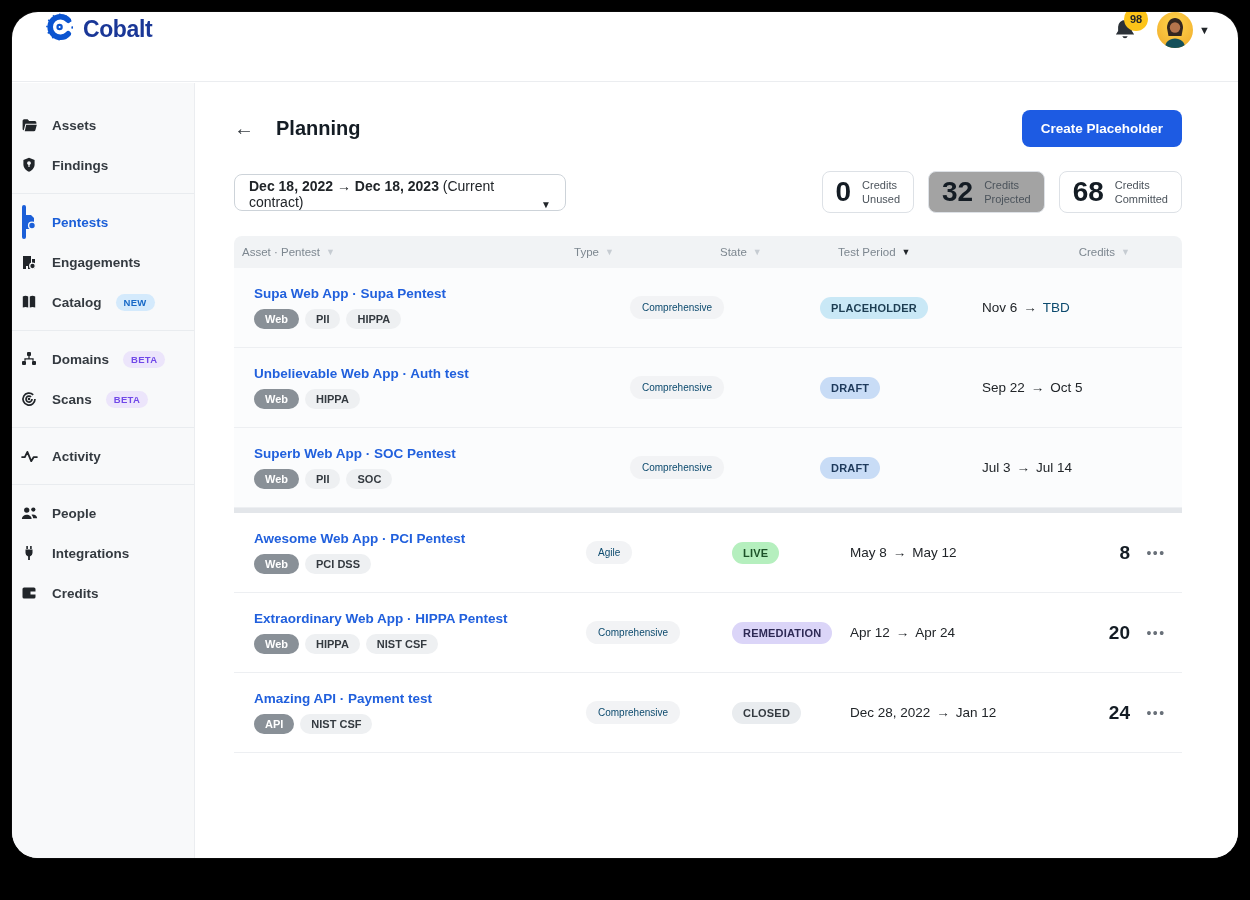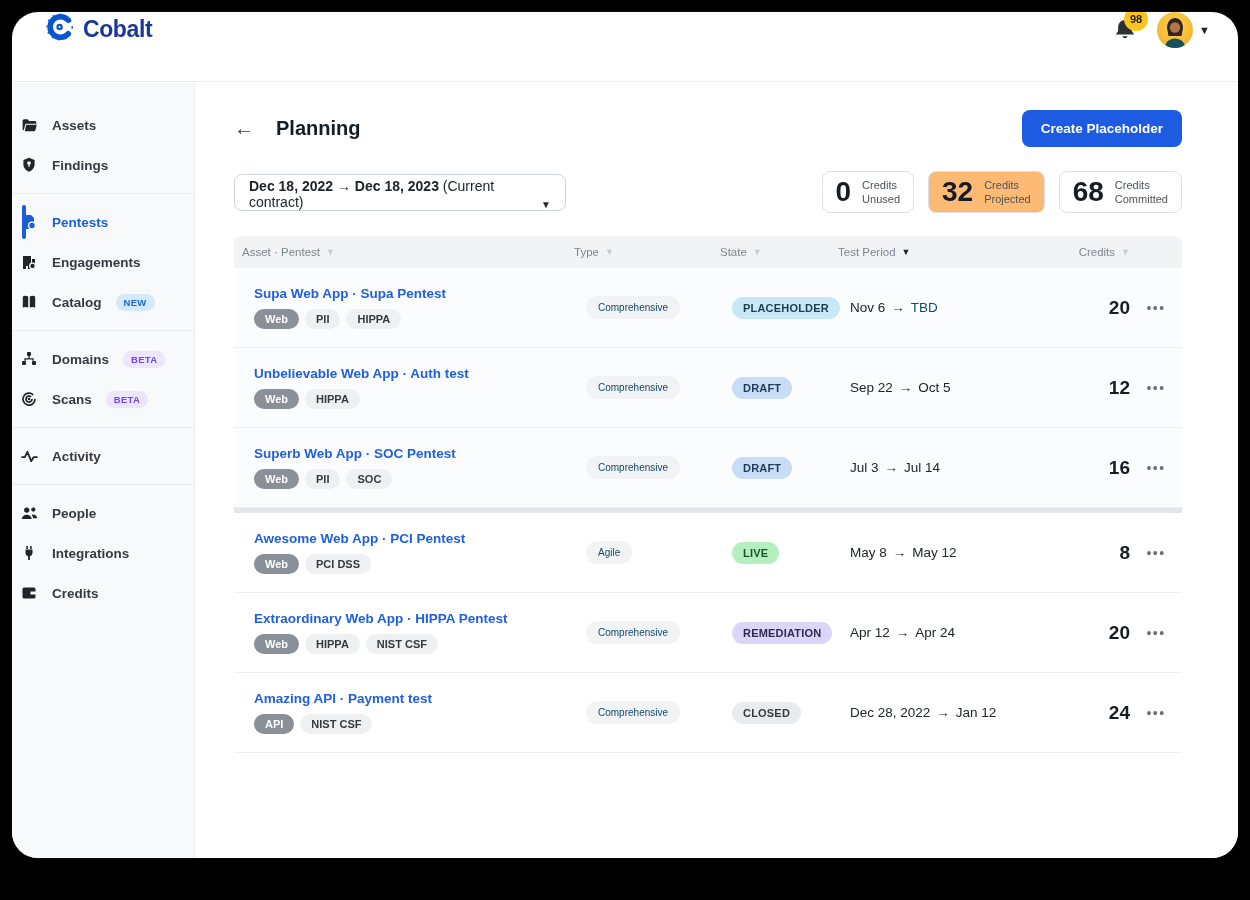--- a/index.html
+++ b/index.html
@@ -48,34 +48,34 @@
   .create-btn{margin-left:auto;background:#1d5be3;color:#fff;border:none;border-radius:8px;height:37px;padding:0 19px;
     font-size:13.5px;font-weight:bold;cursor:pointer;font-family:"Liberation Sans",sans-serif;}
   .controls{display:flex;align-items:center;margin-top:24px;}
   .date-select{display:flex;align-items:flex-end;justify-content:space-between;gap:10px;border:1px solid #cdd3d9;border-radius:8px;
     height:37px;padding:0 14px;font-size:14px;color:#212529;width:332px;box-sizing:border-box;background:#fff;cursor:pointer;}
   .date-bold{font-weight:bold;}
   .date-suffix{font-weight:normal;color:#212529;}
   .select-caret{font-size:10px;color:#212529;}
   .stats{margin-left:auto;display:flex;gap:14px;}
   .stat{display:flex;align-items:center;gap:11px;border:1px solid #dde1e6;border-radius:8px;padding:4px 13px;background:#fff;}
-  .stat.highlight{background:#fdba74;}
+  .stat.highlight{background:#a3a3a3;}
   .stat-value{font-size:28px;font-weight:bold;color:#141c24;}
   .stat-label{font-size:11px;color:#4b535b;line-height:1.3;}
   
   .table{margin-top:23px;}
   .thead{display:grid;grid-template-columns:332px 146px 118px 212px 88px 52px;background:#f1f3f5;border-radius:8px 8px 0 0;
     height:32px;align-items:center;font-size:11.5px;color:#7d8790;}
   .th{padding-left:8px;display:flex;gap:6px;align-items:center;cursor:pointer;white-space:nowrap;}
   .th.right{justify-content:flex-end;padding-left:0;}
   .sort-caret{font-size:9px;color:#c6ccd2;}
   .sort-caret.active{color:#212529;}
   .row{display:grid;grid-template-columns:332px 146px 118px 212px 88px 52px;align-items:center;height:79px;
     border-bottom:1px solid #edeff2;background:#fff;}
-  .row.planned{background:#fbfcfd;}
+  .row.planned{background:#fbfcfd;gap:44px;}
   .section-divider{height:5px;background:#e3e6ea;}
   .cell-asset{padding-left:20px;display:flex;flex-direction:column;gap:8px;}
   .asset-title{color:#2160dd;font-size:13.5px;font-weight:bold;cursor:pointer;width:max-content;}
   .tags{display:flex;gap:6px;}
   .tag{font-size:11px;font-weight:bold;padding:4px 11px;border-radius:11px;}
   .tag.dark{background:#899097;color:#fff;}
   .tag.light{background:#eef0f2;color:#343a40;}
   .type-pill{display:inline-block;background:#f2f3f5;color:#0c4a6e;font-size:10px;font-weight:normal;padding:6px 12px;border-radius:13px;margin-left:20px;width:max-content;}
   .state-pill{display:inline-block;font-size:11px;font-weight:bold;padding:5px 11px;border-radius:11px;margin-left:20px;letter-spacing:0.2px;width:max-content;}
   .cell-period{padding-left:20px;font-size:13.5px;color:#212529;display:flex;gap:6px;white-space:nowrap;}

